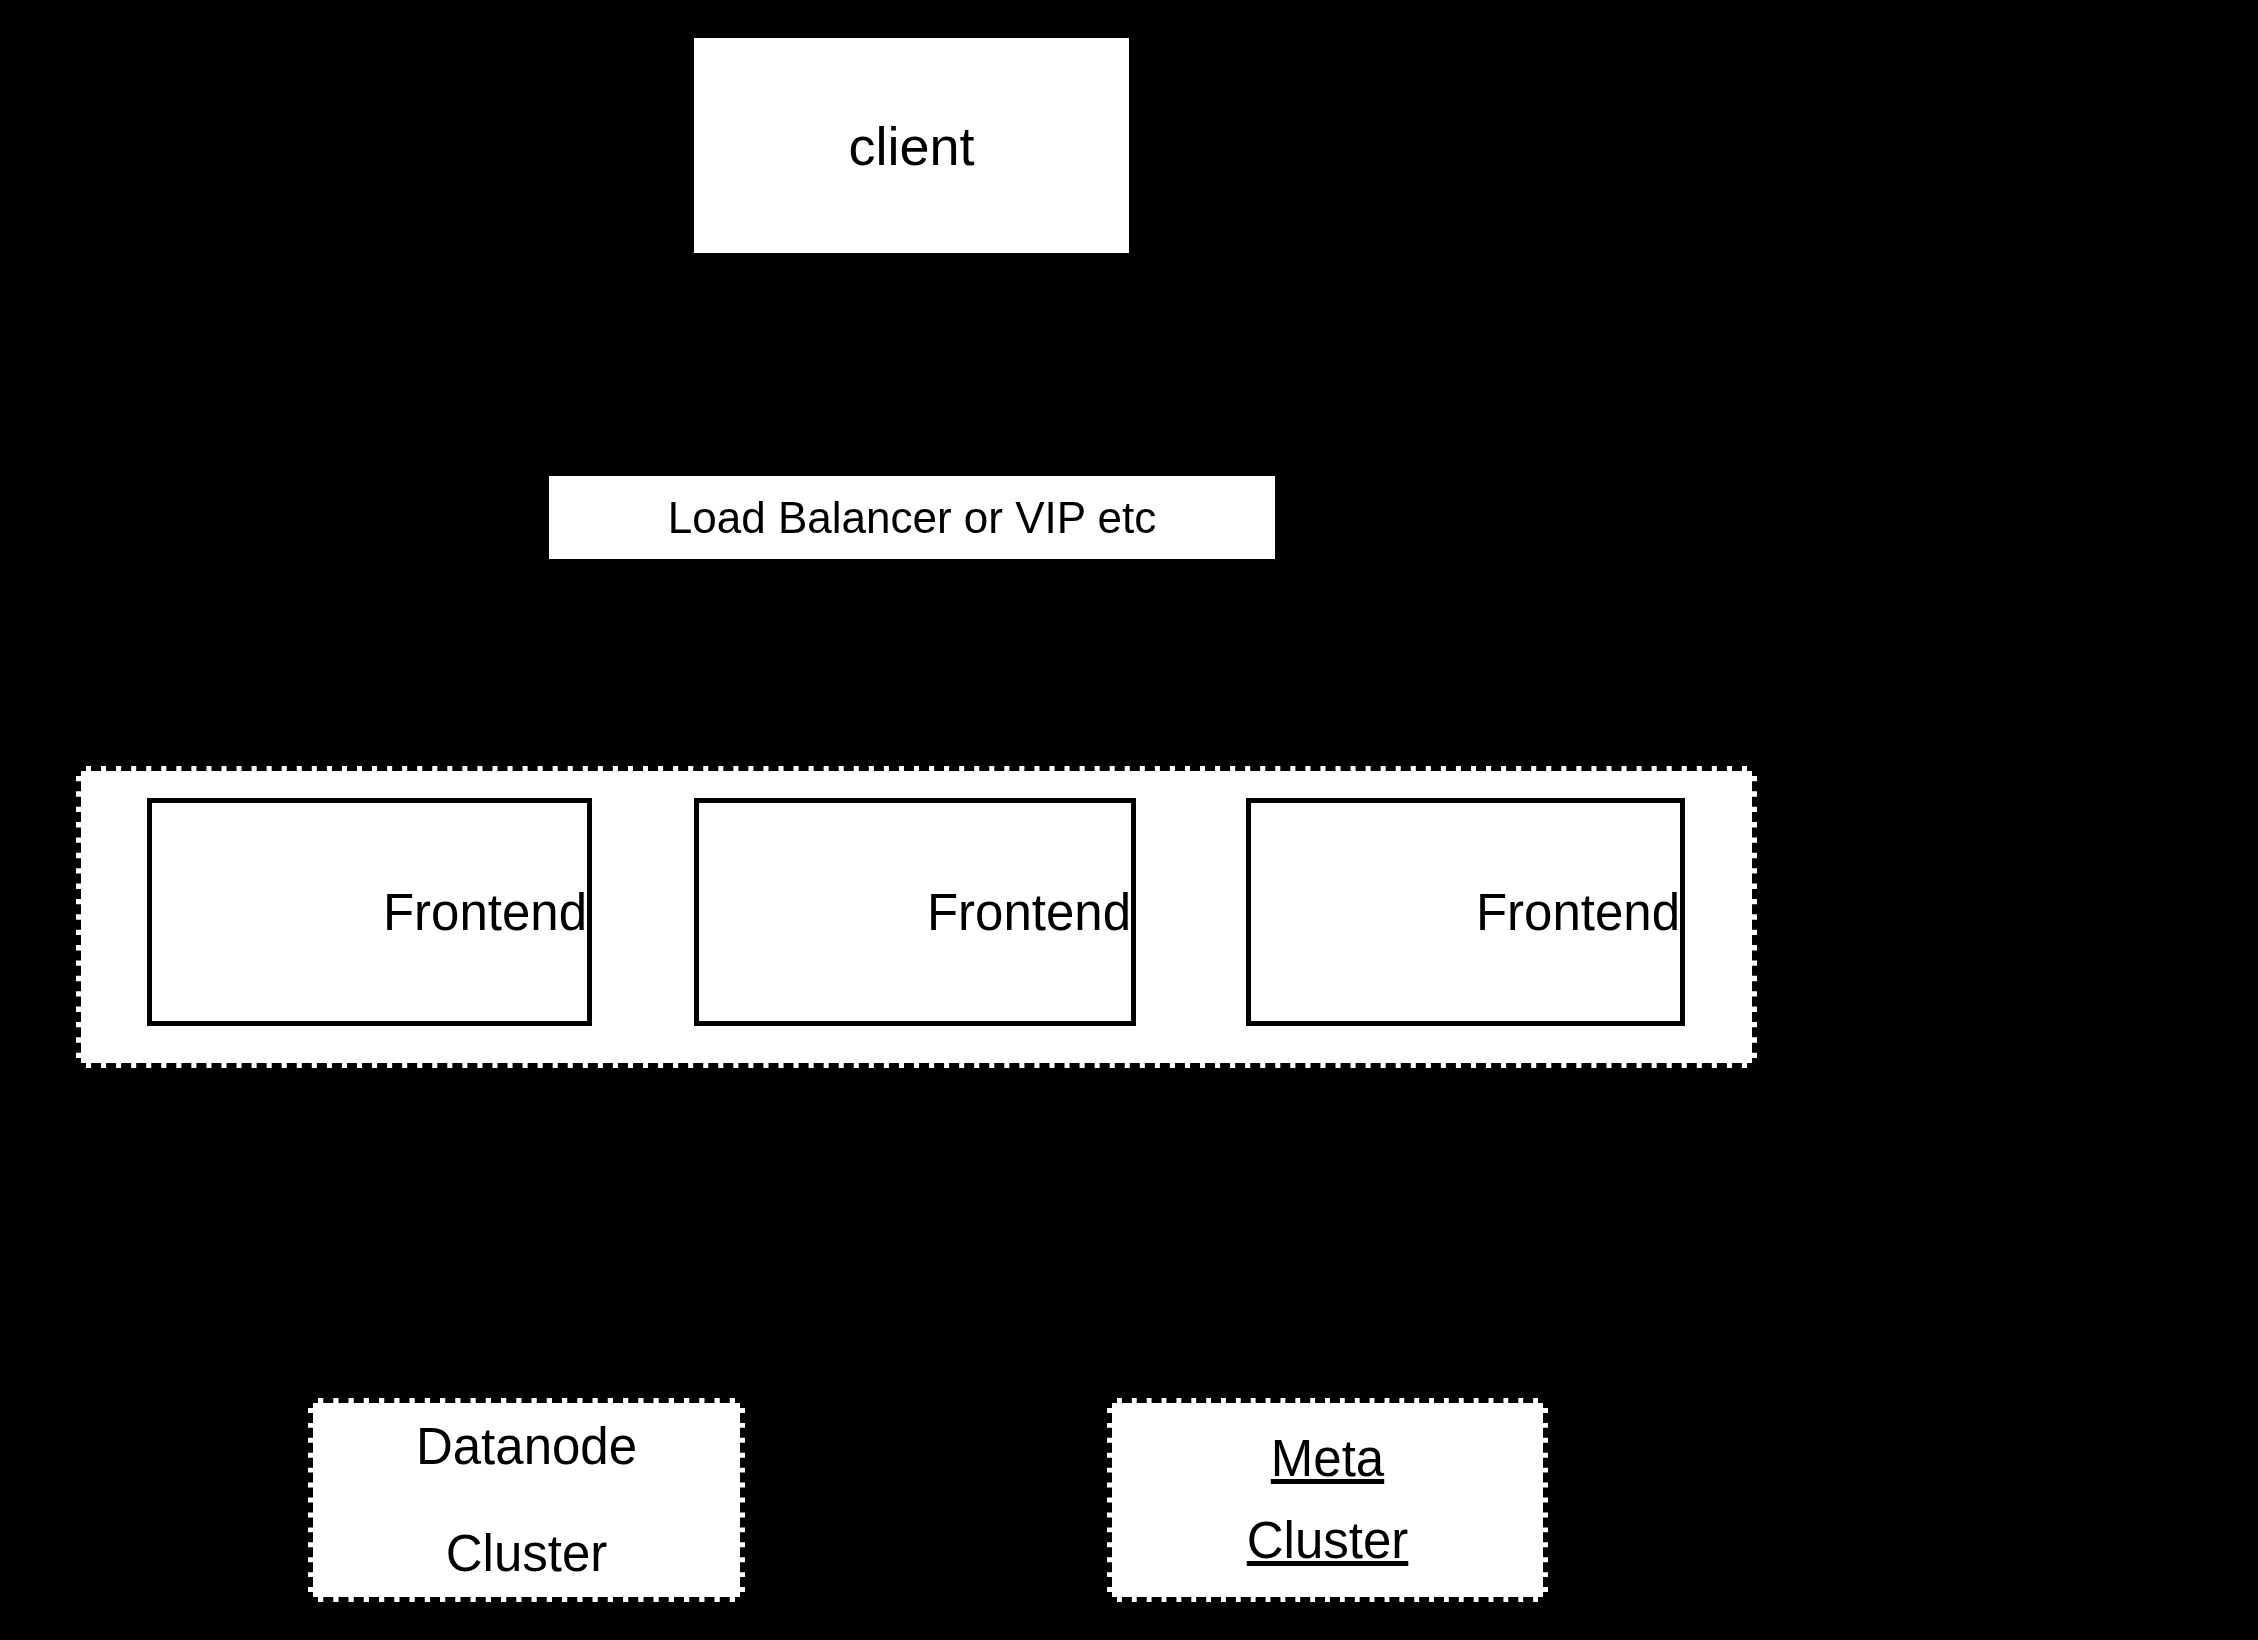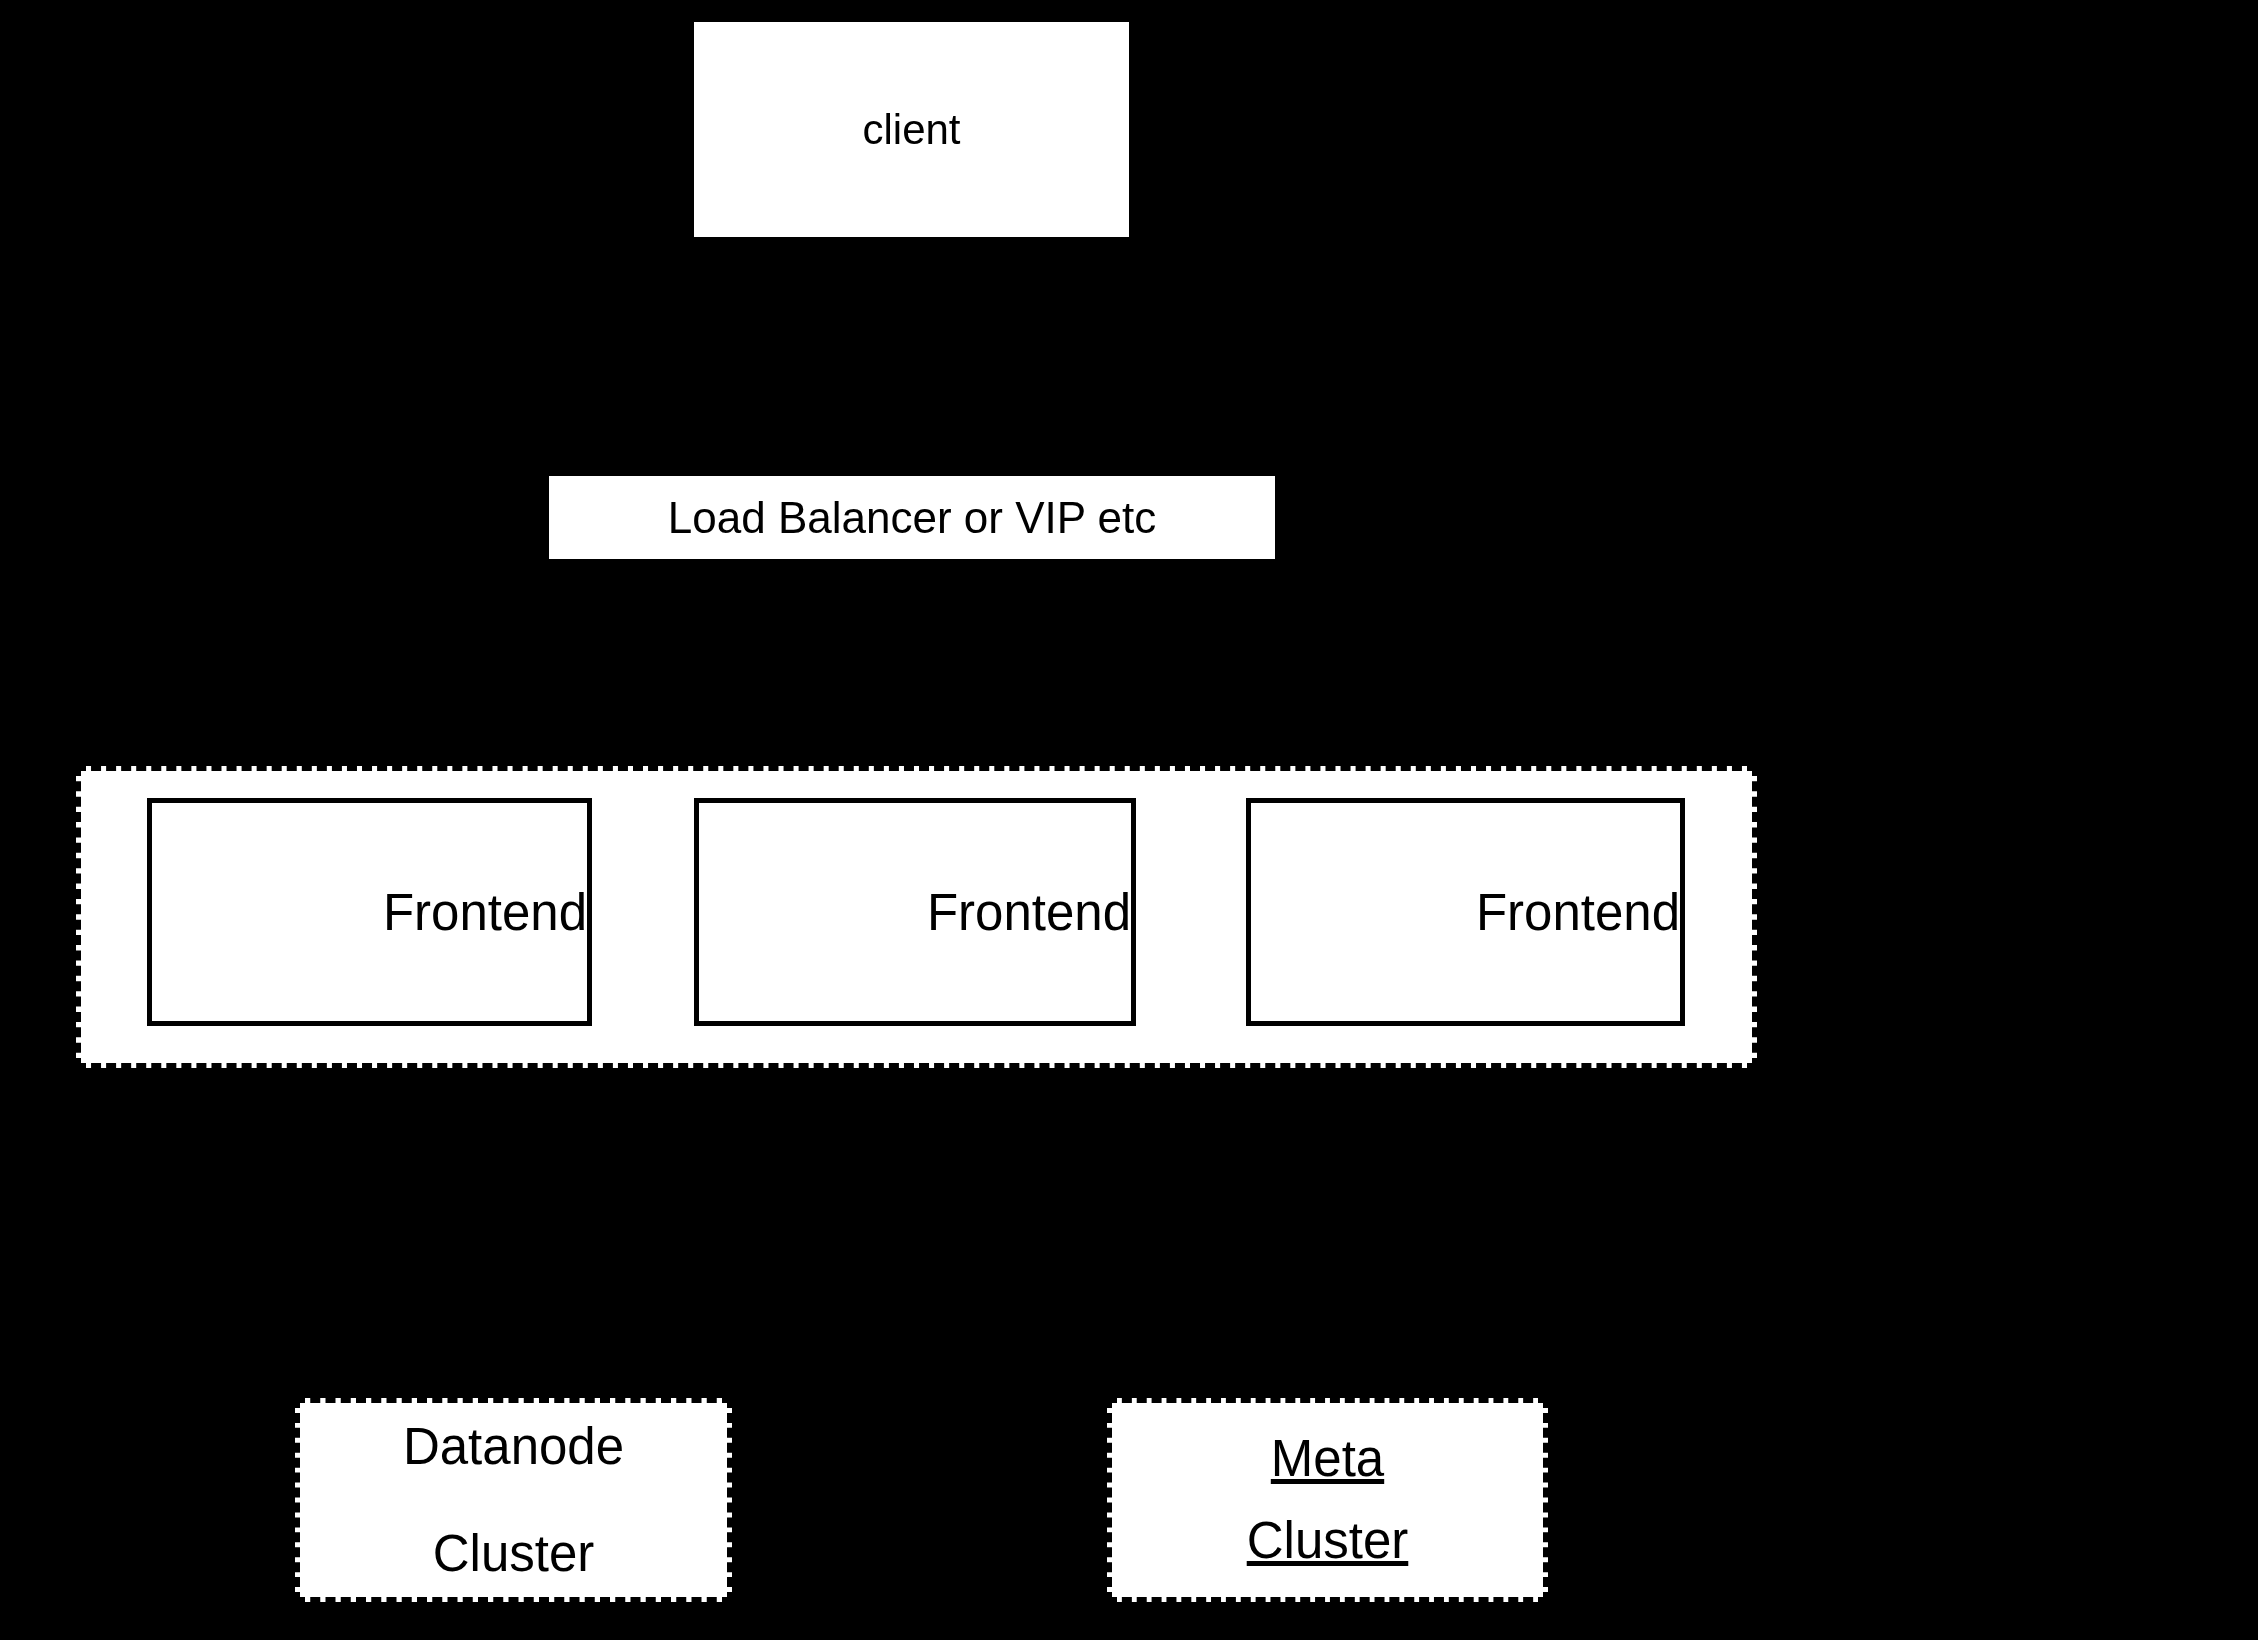--- a/index.html
+++ b/index.html
@@ -22,23 +22,23 @@
     color: #000000;
     display: flex;
     align-items: center;
     justify-content: center;
     text-align: center;
     box-sizing: border-box;
     white-space: nowrap;
   }
   
   .client-box {
-    left: 694px; top: 22px;
+    left: 694px; top: 38px;
     width: 435px; height: 215px;
-    font-size: 42px;
+    font-size: 54px;
   }
   
   .lb-box {
     left: 549px; top: 476px;
     width: 726px; height: 83px;
     font-size: 44px;
   }
   
   .frontend-group {
     left: 76px; top: 766px;
@@ -58,21 +58,21 @@
   .frontend-3 { left: 1246px; width: 439px; }
   
   .cluster {
     top: 1398px;
     height: 204px;
     border: 5.5px dashed #000000;
     flex-direction: column;
     font-size: 51px;
     line-height: 82px;
   }
-  .datanode-cluster { left: 295px;  width: 437px; gap: 25px; }
+  .datanode-cluster { left: 308px;  width: 437px; gap: 25px; }
   .meta-cluster     { left: 1107px; width: 441px; text-decoration: underline; }
   .cluster-line { display: block; }
 </style>
 </head>
 <body>
 
 <div class="canvas">
 
   <div class="node client-box">
     <span>client</span>

